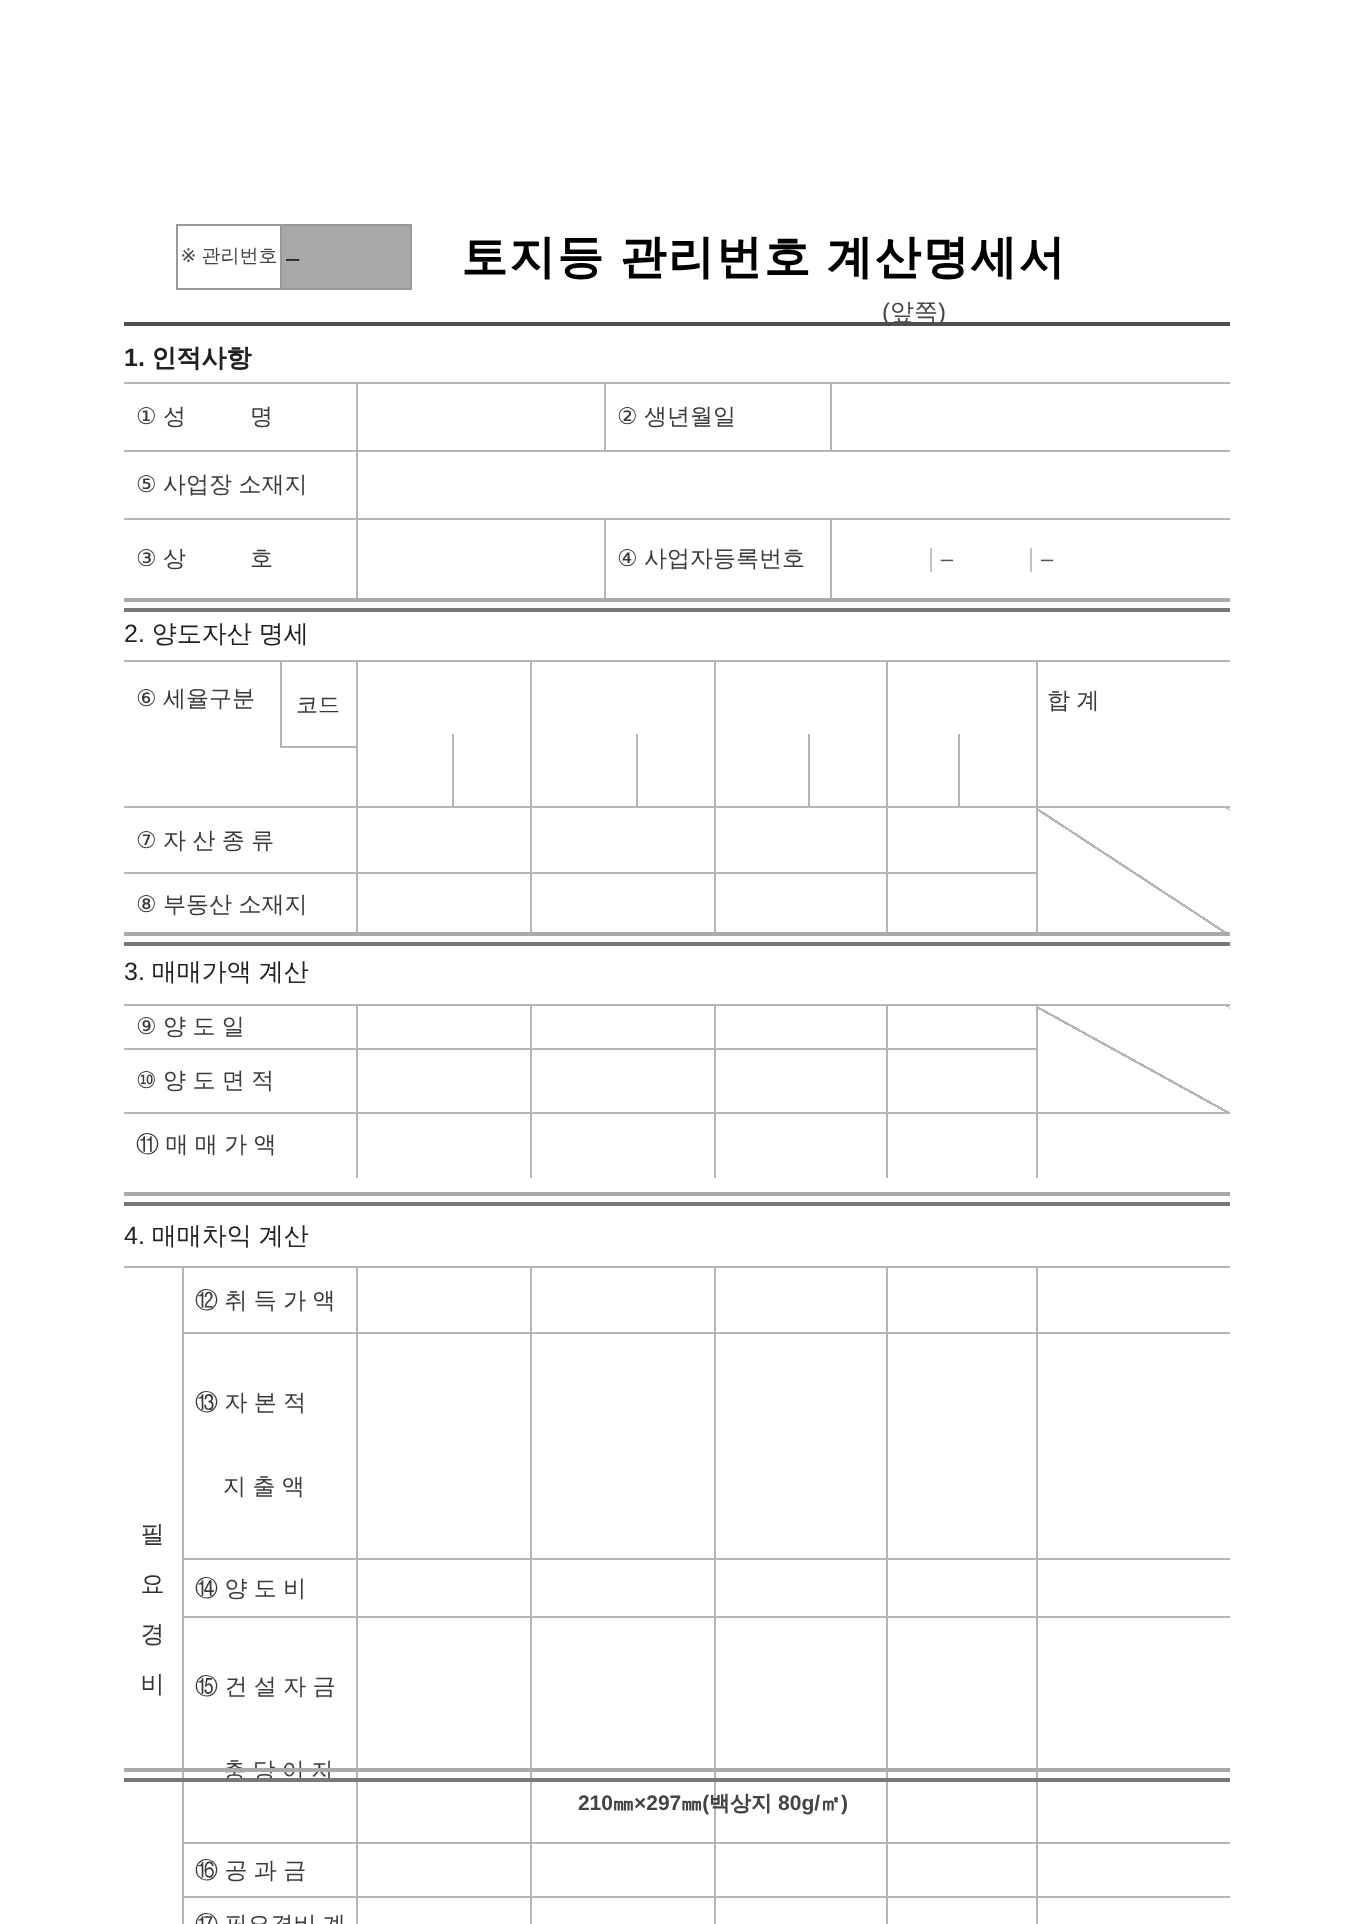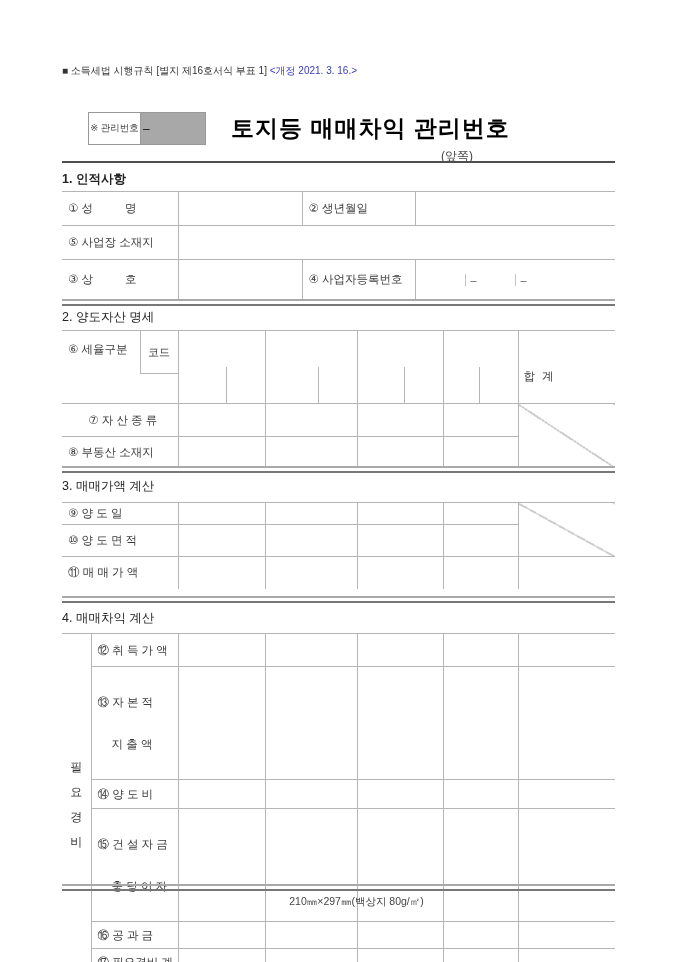--- a/index.html
+++ b/index.html
@@ -47,45 +47,44 @@
   .digit-row { display:flex; height:100%; width:100%; }
   .digit-cell { flex:1; height:100%; border-left:1px solid #c2c2c2; display:flex; align-items:center; justify-content:center; font-size:11px; color:#555; }
   .digit-cell:first-child { border-left:0; }
 
   
   .rel { position:relative; height:100%; }
   .rate-cell { vertical-align:top; }
   .rate-text { position:absolute; left:6px; top:11px; white-space:pre; }
   .code-box { position:absolute; right:0; top:0; width:38px; height:43px; border-left:1px solid #b5b5b5; border-bottom:1px solid #b5b5b5; display:flex; align-items:center; justify-content:center; font-size:11px; }
   .sub-box { position:absolute; right:0; top:0; width:39px; height:43px; border-left:1px solid #b5b5b5; border-bottom:1px solid #b5b5b5; }
-  .total-cell { vertical-align:top; padding-top:38px; padding-left:5px; white-space:pre;font-family:Liberation Mono, monospace; }
+  .total-cell { vertical-align:top; padding-top:12px; padding-left:5px; white-space:pre; }
 
   
   .diag { background: linear-gradient(to top right,
       transparent calc(50% - 0.6px), #b5b5b5 calc(50% - 0.6px),
       #b5b5b5 calc(50% + 0.6px), transparent calc(50% + 0.6px)); }
 
   
   .vlabel { text-align:center; font-size:12px; color:#333; }
   .vlabel span { display:block; line-height:25px; }
 
-  .footer { left:62px; top:895px; width:553px; text-align:center; font-size:10.5px; color:#444; padding-left:36px; }
+  .footer { left:62px; top:895px; width:553px; text-align:center; font-size:10.5px; color:#444; padding-left:36px;font-weight:bold; }
 </style>
 </head>
 <body>
 
 <div class="page">
 
-  <div class="abs notice"><span>■ 소득세법 시행규칙 [별지 제16호서식 부표 1] </span><span class="rev">&lt;개정 2021. 3. 16.&gt;</span></div>
 
   <div class="abs manage-box">
     <div class="manage-label">※ 관리번호</div>
     <div class="manage-gray">–</div>
   </div>
-  <div class="abs form-title">토지등 매매차익 관리번호</div>
+  <div class="abs form-title">토지등 관리번호 계산명세서</div>
   <div class="abs page-side">(앞쪽)</div>
   <div class="abs top-rule"></div>
 
   <div class="abs sec-head" style="left:62px; top:171px;font-weight:bold;">1. 인적사항</div>
   <table class="abs" style="left:62px; top:191px;">
     <colgroup>
         <col style="width:116px">
         <col style="width:124px">
         <col style="width:113px">
         <col style="width:200px">
@@ -159,21 +158,21 @@
               <div class="sub-box"></div>
             </div>
           </td>
       <td>
             <div class="rel">
               <div class="sub-box"></div>
             </div>
           </td>
       <td class="total-cell">합 계</td>
     </tr>
-    <tr style="height:33px;text-align:center;">
+    <tr style="height:33px;">
       <td class="lbl">⑦ 자 산 종 류</td>
       <td class="entry"></td>
       <td class="entry"></td>
       <td class="entry"></td>
       <td class="entry"></td>
       <td class="diag" rowspan="2"></td>
     </tr>
     <tr style="height:31px;">
       <td class="lbl">⑧ 부동산 소재지</td>
       <td class="entry"></td>

